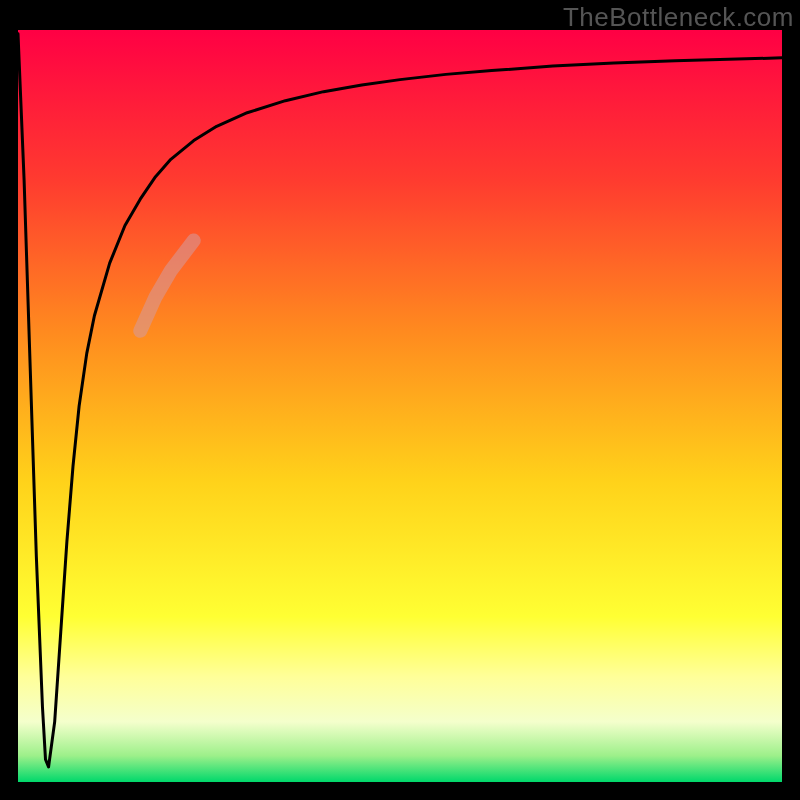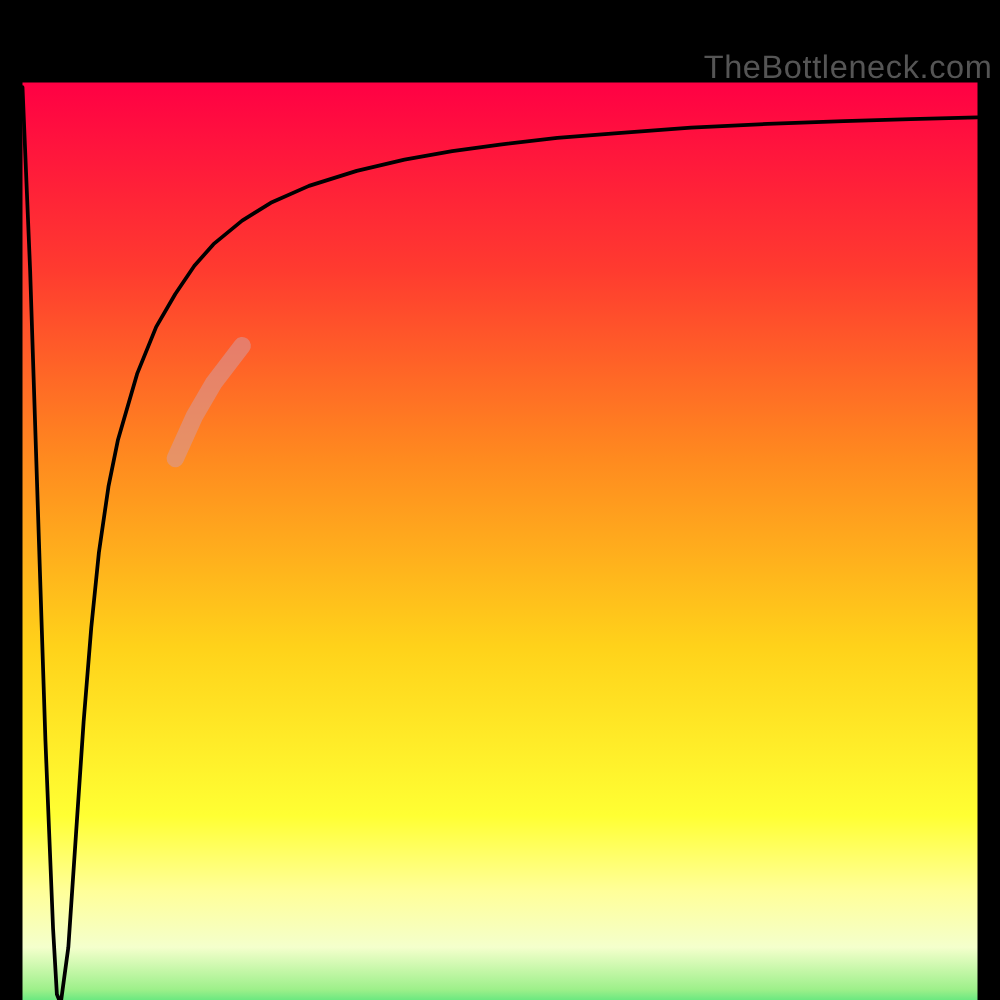--- a/index.html
+++ b/index.html
@@ -8,21 +8,20 @@
     width: 800px;
     height: 800px;
     overflow: hidden;
     background: #000;
     font-family: Arial, Helvetica, sans-serif;
   }
   .chart-wrap {
     position: relative;
     width: 800px;
     height: 576px;
-    margin-top: 36px;
   }
   .watermark {
     position: absolute;
     top: 2px;
     right: 6px;
     color: #555;
     font-size: 26px;
     letter-spacing: 0.5px;
     user-select: none;
   }

